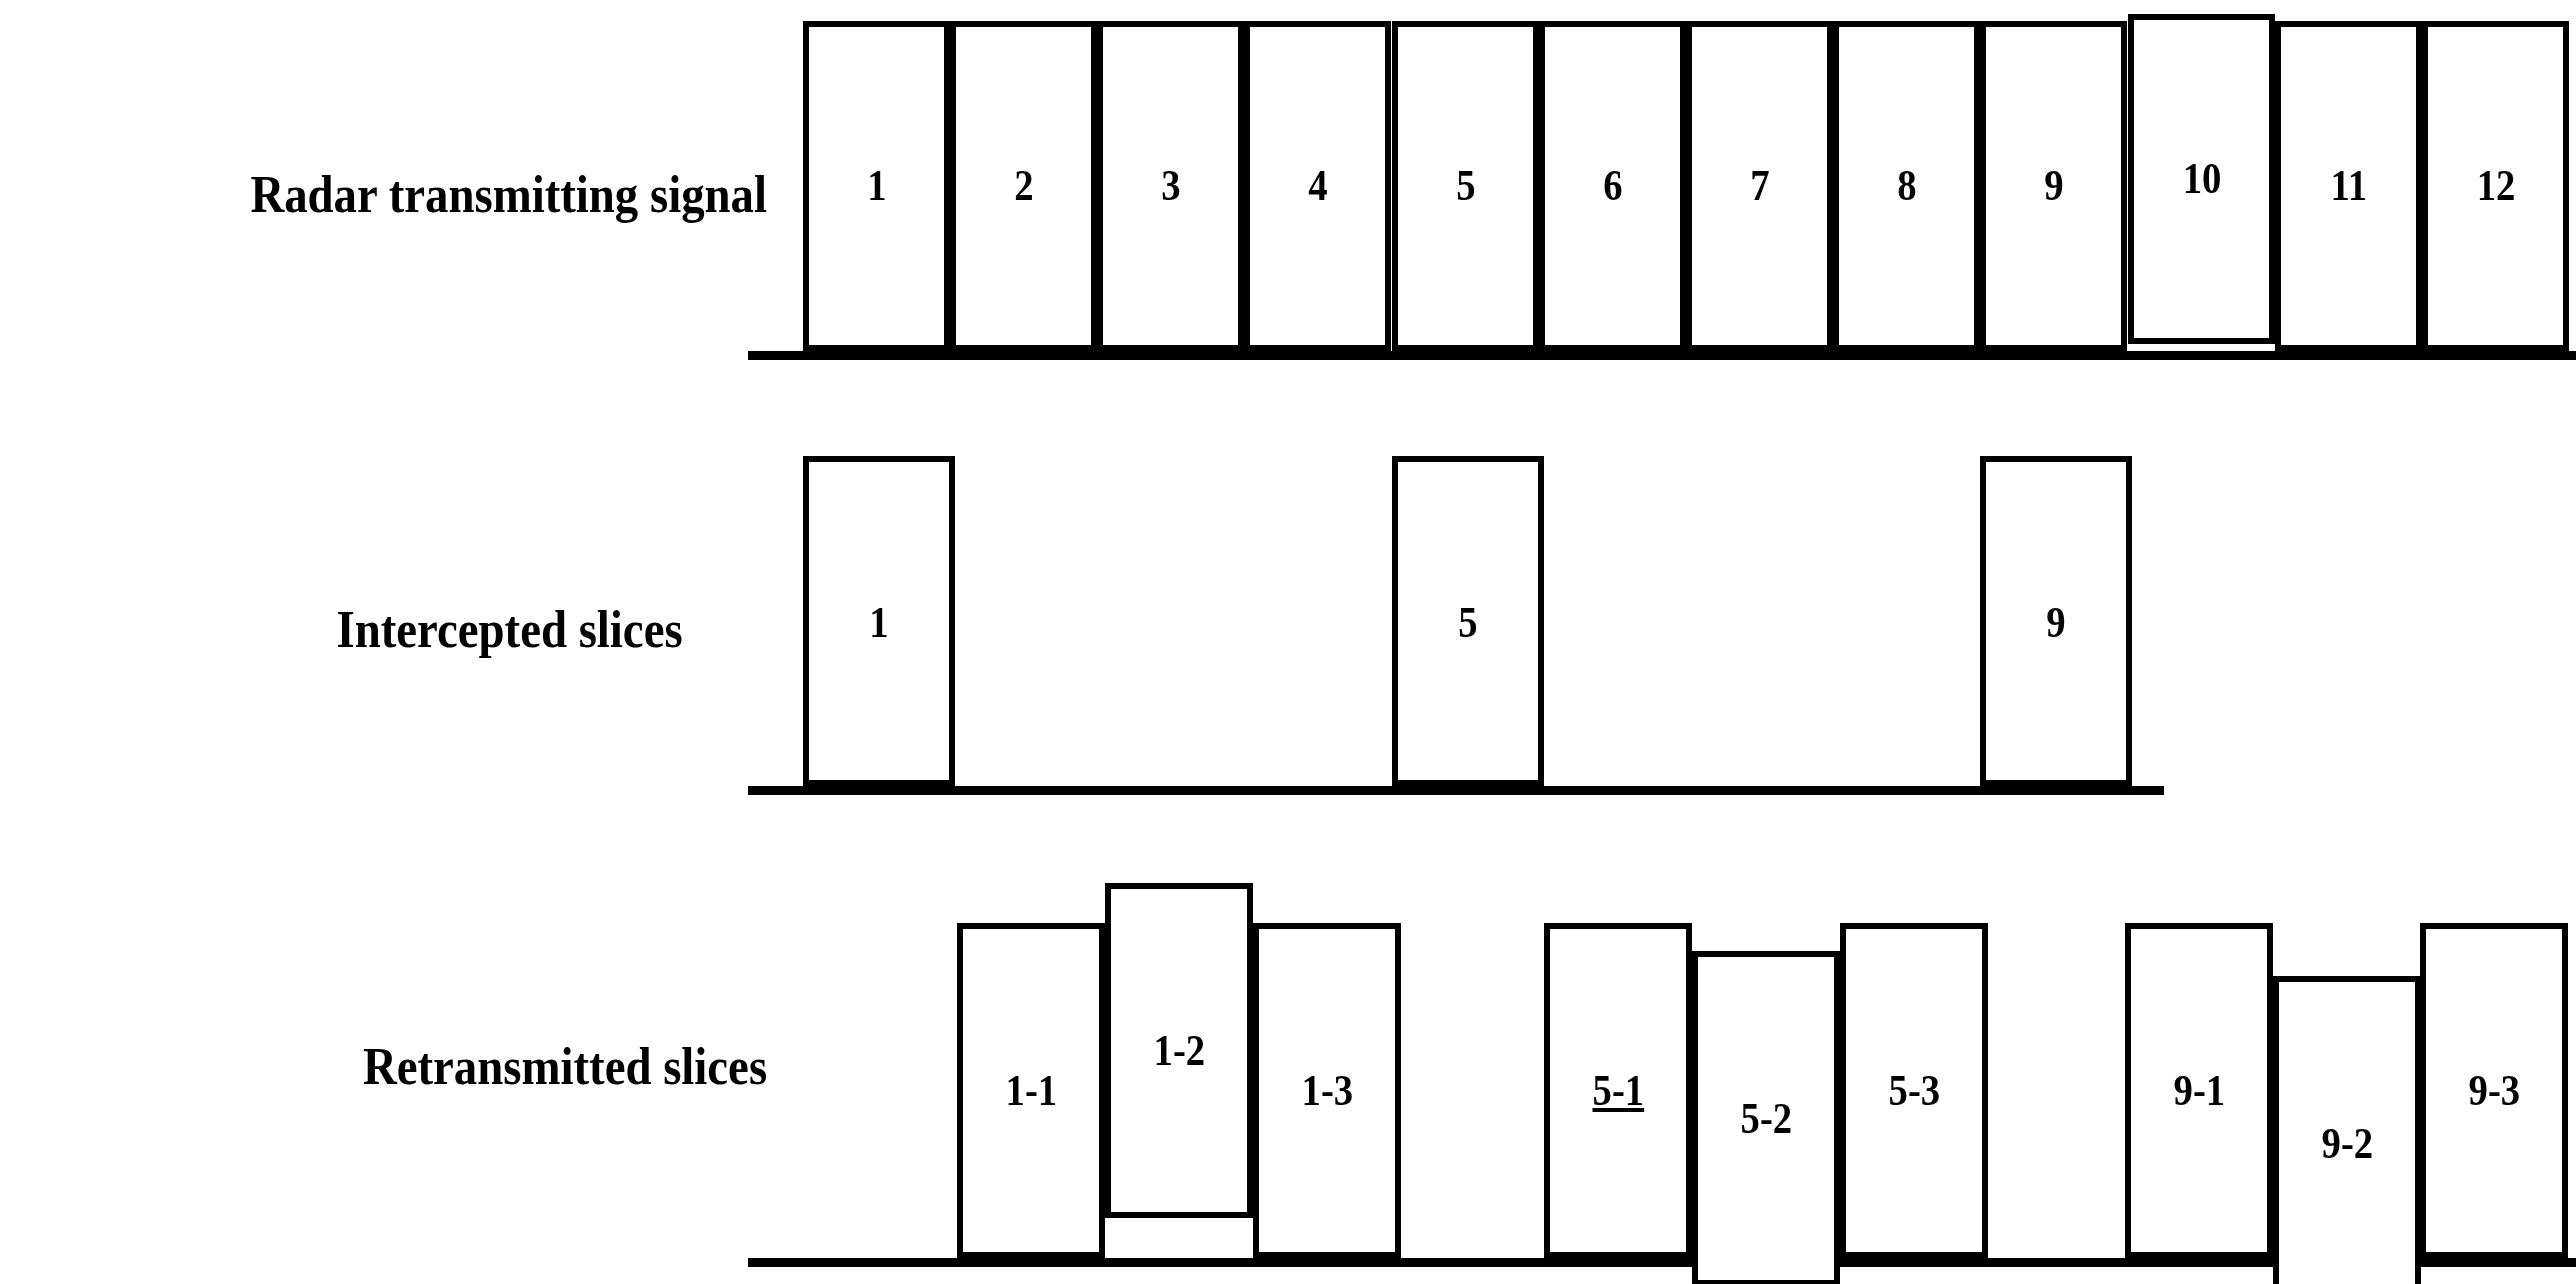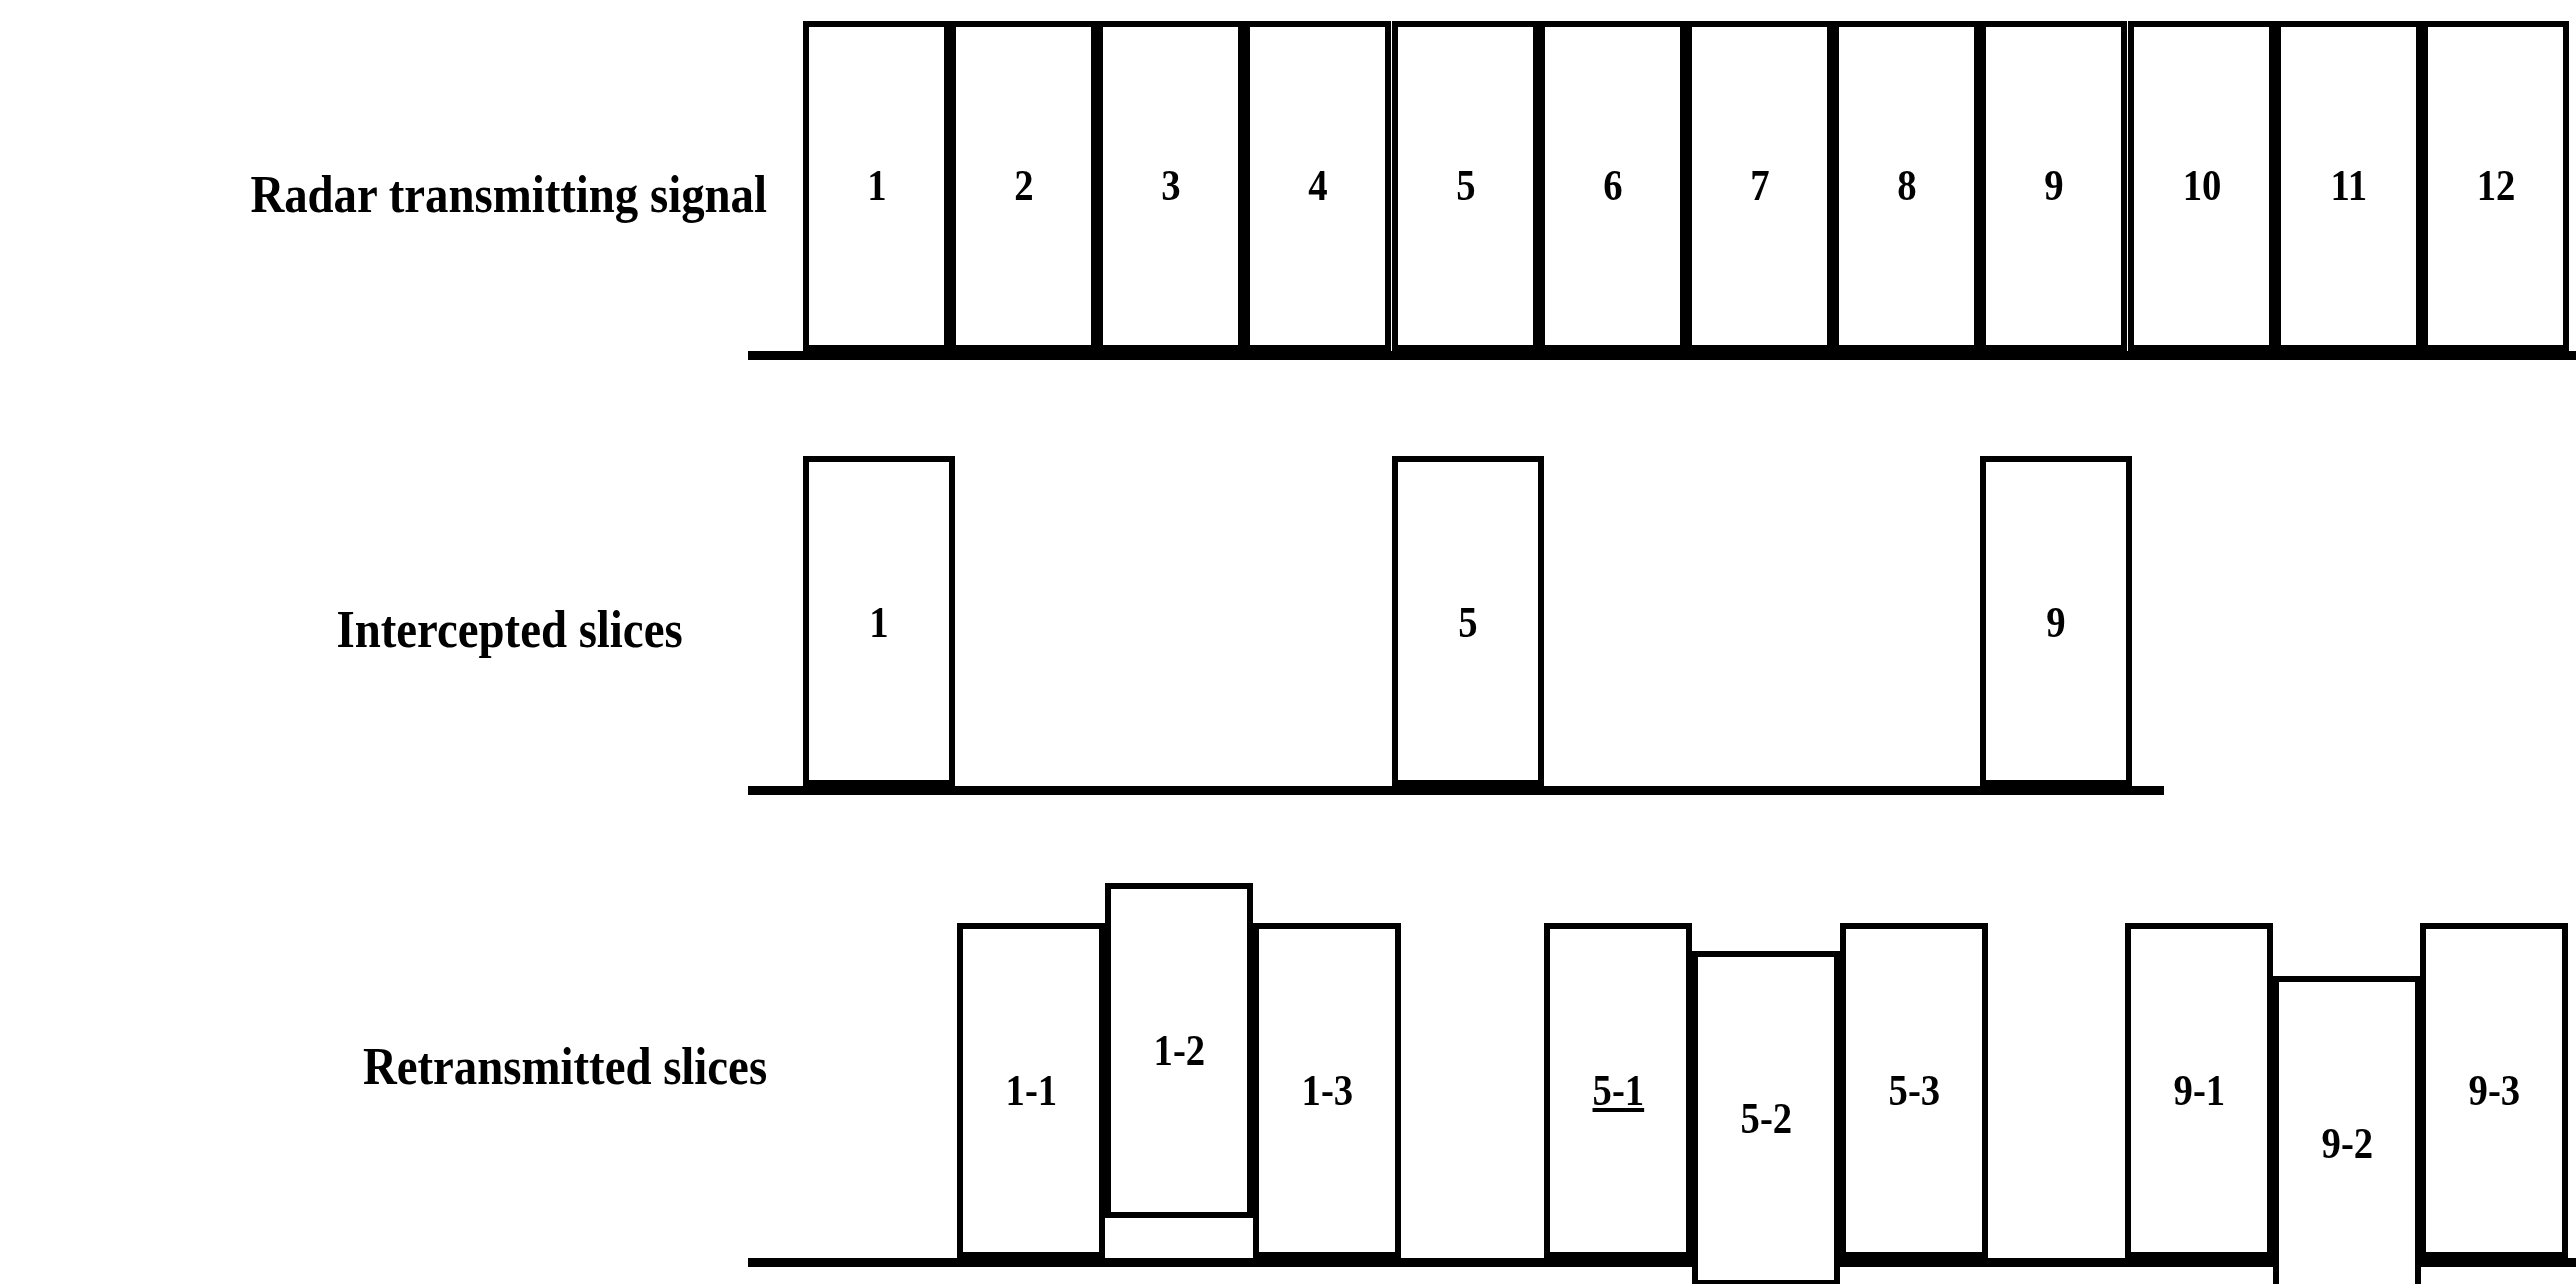--- a/index.html
+++ b/index.html
@@ -90,21 +90,21 @@
       </div>
       <div class="cell" style="left: 1686px; top: 21px; width: 147px; height: 330px;">
         <span class="cell-label">7</span>
       </div>
       <div class="cell" style="left: 1833px; top: 21px; width: 147px; height: 330px;">
         <span class="cell-label">8</span>
       </div>
       <div class="cell" style="left: 1980px; top: 21px; width: 147px; height: 330px;">
         <span class="cell-label">9</span>
       </div>
-      <div class="cell" style="left: 2128px; top: 21px; width: 147px; height: 330px;">
+      <div class="cell" style="left: 2128px; top: 14px; width: 147px; height: 330px;">
         <span class="cell-label">10</span>
       </div>
       <div class="cell" style="left: 2275px; top: 21px; width: 147px; height: 330px;">
         <span class="cell-label">11</span>
       </div>
       <div class="cell" style="left: 2422px; top: 21px; width: 147px; height: 330px;">
         <span class="cell-label">12</span>
       </div>
     </div>
 

